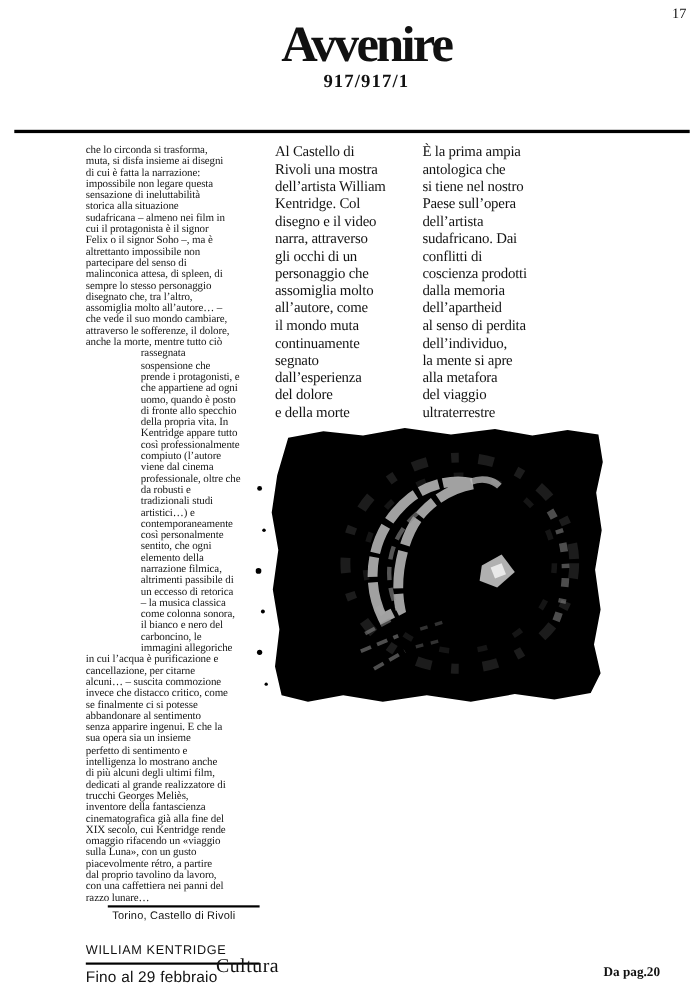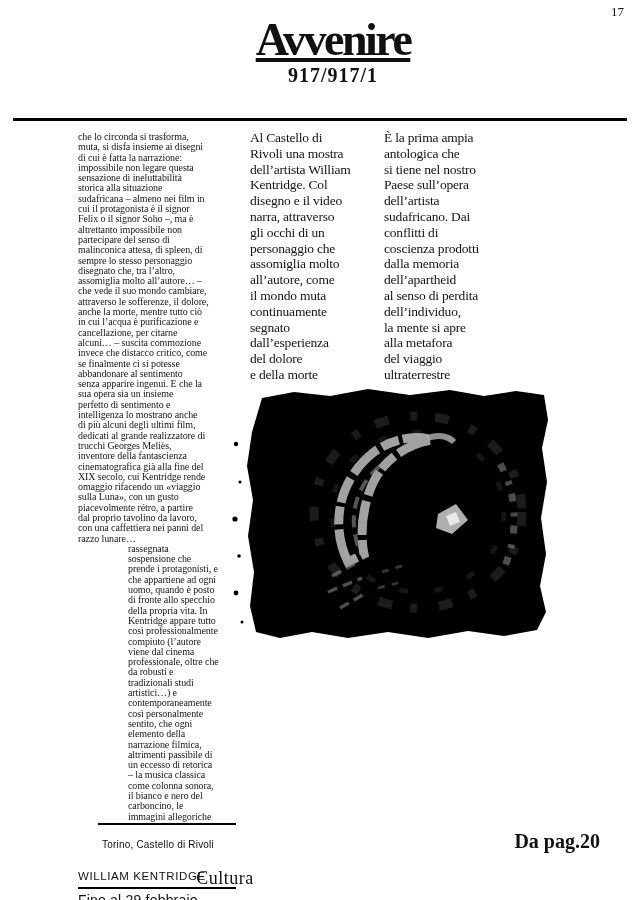--- a/index.html
+++ b/index.html
@@ -8,23 +8,23 @@
     font-family:"Liberation Serif", serif;color:#111;overflow:hidden;
   }
   .abs{position:absolute;}
 
   
   .page-num{top:4px;right:12px;font-size:13px;}
   .masthead{left:180px;top:16px;width:306px;text-align:center;}
   .masthead .date{font-size:16px;font-weight:bold;letter-spacing:.5px;}
   .masthead .logo{
     font-size:46px;font-weight:bold;letter-spacing:-2.5px;line-height:44px;
-    font-family:"Liberation Serif", serif;margin-top:2px;text-decoration:underline;
-  }
-  .masthead .edition{font-size:20px;font-weight:bold;margin-top:2px;letter-spacing:1px;}
+    font-family:"Liberation Serif", serif;margin-top:2px;
+  }
+  .masthead .edition{font-size:17px;font-weight:bold;margin-top:2px;letter-spacing:1px;}
   .top-rule{left:13px;top:118px;width:614px;height:3px;background:#000;}
 
   
   .leftcol{left:78px;top:128px;width:170px;}
   .bodytext{
     font-family:"Liberation Serif", serif;font-size:10px;line-height:10.3px;
     white-space:pre;letter-spacing:-0.1px;color:#161616;
   }
   .seg-b{margin-top:4px;}
   .seg-indent{margin-left:50px;}
@@ -36,29 +36,29 @@
   .deck-center{left:250px;top:130px;width:128px;}
   .deck-right{left:384px;top:130px;width:145px;}
 
   
   .artwork{left:232px;top:386px;width:332px;height:262px;}
   .artwork svg{display:block;width:100%;height:100%;}
 
   
   .infobox{left:78px;top:823px;width:160px;font-family:"Liberation Sans", sans-serif;}
   .infobox .rule1{height:2px;background:#000;width:138px;margin-left:20px;}
-  .infobox .loc{font-size:10px;text-align:center;margin-top:14px;letter-spacing:.2px;}
+  .infobox .loc{font-size:10px;text-align:center;margin-top:2px;letter-spacing:.2px;}
   .infobox .artist{font-size:11.5px;font-weight:normal;letter-spacing:.6px;margin-top:20px;}
   .infobox .rule2{height:2px;background:#000;width:158px;margin-top:5px;}
   .infobox .dates{font-size:14px;margin-top:3px;letter-spacing:.2px;}
 
   
   .footer-section{left:120px;top:868px;width:210px;text-align:center;
     font-size:18px;font-weight:normal;letter-spacing:.5px;}
-  .footer-page{right:36px;top:830px;font-size:20px;font-weight:bold;}
+  .footer-page{right:36px;top:876px;font-size:12px;font-weight:bold;}
 </style>
 </head>
 <body>
 
 <div class="abs page-num">17</div>
 
 <div class="abs masthead">
   <div class="logo">Avvenire</div>
   <div class="edition">917/917/1</div>
 </div>
@@ -77,42 +77,20 @@
 Felix o il signor Soho –, ma è
 altrettanto impossibile non
 partecipare del senso di
 malinconica attesa, di spleen, di</div>
   <div class="bodytext">sempre lo stesso personaggio
 disegnato che, tra l’altro,
 assomiglia molto all’autore… –
 che vede il suo mondo cambiare,
 attraverso le sofferenze, il dolore,
 anche la morte, mentre tutto ciò</div>
-  <div class="bodytext">in cui l’acqua è purificazione e
-cancellazione, per citarne
-alcuni… – suscita commozione
-invece che distacco critico, come
-se finalmente ci si potesse
-abbandonare al sentimento
-senza apparire ingenui. E che la
-sua opera sia un insieme
-perfetto di sentimento e
-intelligenza lo mostrano anche
-di più alcuni degli ultimi film,
-dedicati al grande realizzatore di
-trucchi Georges Meliès,
-inventore della fantascienza
-cinematografica già alla fine del
-XIX secolo, cui Kentridge rende
-omaggio rifacendo un «viaggio
-sulla Luna», con un gusto
-piacevolmente rétro, a partire
-dal proprio tavolino da lavoro,
-con una caffettiera nei panni del
-razzo lunare…</div>
   <div class="bodytext seg-indent">rassegnata
 sospensione che
 prende i protagonisti, e
 che appartiene ad ogni
 uomo, quando è posto
 di fronte allo specchio
 della propria vita. In
 Kentridge appare tutto
 così professionalmente
 compiuto (l’autore
@@ -126,20 +104,42 @@
 sentito, che ogni
 elemento della
 narrazione filmica,
 altrimenti passibile di
 un eccesso di retorica
 – la musica classica
 come colonna sonora,
 il bianco e nero del
 carboncino, le
 immagini allegoriche</div>
+  <div class="bodytext">in cui l’acqua è purificazione e
+cancellazione, per citarne
+alcuni… – suscita commozione
+invece che distacco critico, come
+se finalmente ci si potesse
+abbandonare al sentimento
+senza apparire ingenui. E che la
+sua opera sia un insieme
+perfetto di sentimento e
+intelligenza lo mostrano anche
+di più alcuni degli ultimi film,
+dedicati al grande realizzatore di
+trucchi Georges Meliès,
+inventore della fantascienza
+cinematografica già alla fine del
+XIX secolo, cui Kentridge rende
+omaggio rifacendo un «viaggio
+sulla Luna», con un gusto
+piacevolmente rétro, a partire
+dal proprio tavolino da lavoro,
+con una caffettiera nei panni del
+razzo lunare…</div>
 </div>
 
 <div class="abs deck deck-center">Al Castello di
 Rivoli una mostra
 dell’artista William
 Kentridge. Col
 disegno e il video
 narra, attraverso
 gli occhi di un
 personaggio che

